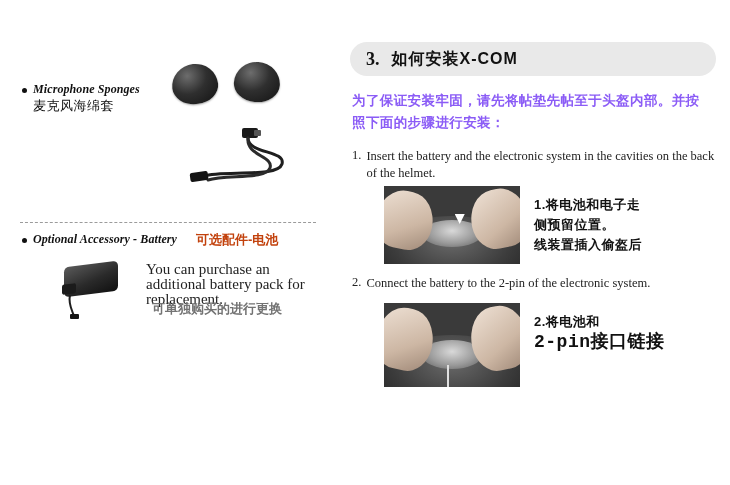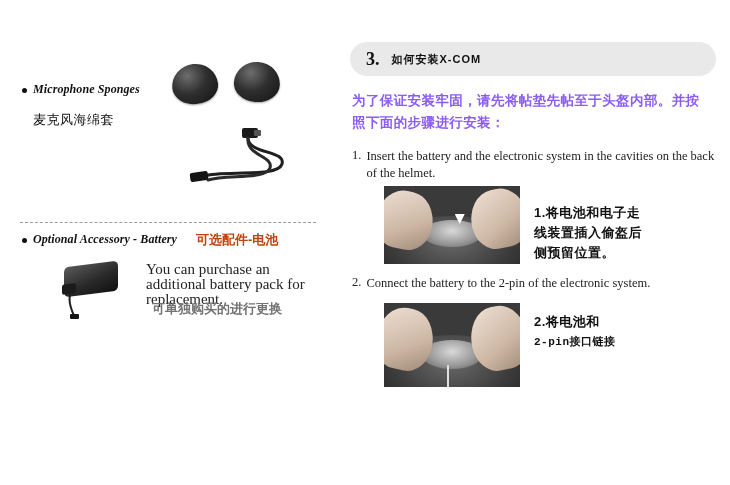--- a/index.html
+++ b/index.html
@@ -52,21 +52,21 @@
     font-weight: bold;
     font-size: 12px;
     color: #111;
     white-space: nowrap;
     letter-spacing: .1px;
   }
   .label-cn {
     font-size: 13px;
     color: #111;
     white-space: nowrap;
-    margin-top: 14px;
+    margin-top: 0;
     letter-spacing: .5px;
   }
   .label-cn.mono {
     font-family: "Liberation Mono", monospace;
     font-size: 13px;
     letter-spacing: 0px;
   }
 
   
   #sponge-item { left: 22px; top: 82px; }
@@ -193,21 +193,21 @@
     box-sizing: border-box;
   }
   .section-num {
     font-family: "Liberation Serif", serif;
     font-weight: bold;
     font-size: 18px;
     color: #111;
     margin-right: 12px;
   }
   .section-title {
-    font-size: 11px;
+    font-size: 16px;
     font-weight: bold;
     color: #111;
     letter-spacing: 1px;
   }
 
   .intro-cn {
     position: absolute;
     left: 16px;
     top: 90px;
     width: 360px;
@@ -293,25 +293,25 @@
   }
 
   .note-cn {
     position: absolute;
     font-size: 13px;
     font-weight: bold;
     line-height: 20px;
     color: #111;
     letter-spacing: .5px;
   }
-  #note1 { left: 198px; top: 203px; width: 186px; }
+  #note1 { left: 198px; top: 195px; width: 186px; }
   #note2 { left: 198px; top: 312px; width: 186px; }
   .note-cn .mono-line {
     font-family: "Liberation Mono", monospace;
-    font-size: 11px;
+    font-size: 18px;
     font-weight: bold;
   }
 </style>
 </head>
 <body>
 
 <div class="page">
 
   <div class="left-col">
 
@@ -377,22 +377,22 @@
     <div class="photo" id="photo1">
       <span class="helmet"></span>
       <span class="inner-hole"></span>
       <span class="hand left"></span>
       <span class="hand right"></span>
       <span class="arrow-dot"></span>
     </div>
 
     <div class="note-cn" id="note1">
       <div>1.将电池和电子走</div>
+      <div>侧预留位置。</div>
       <div>线装置插入偷盔后</div>
-      <div>侧预留位置。</div>
     </div>
 
     <div class="step" id="step2">
       <span class="step-num">2.</span>
       <span class="step-text">Connect the battery to the 2-pin of the electronic system.</span>
     </div>
 
     <div class="photo" id="photo2">
       <span class="helmet"></span>
       <span class="inner-hole"></span>

